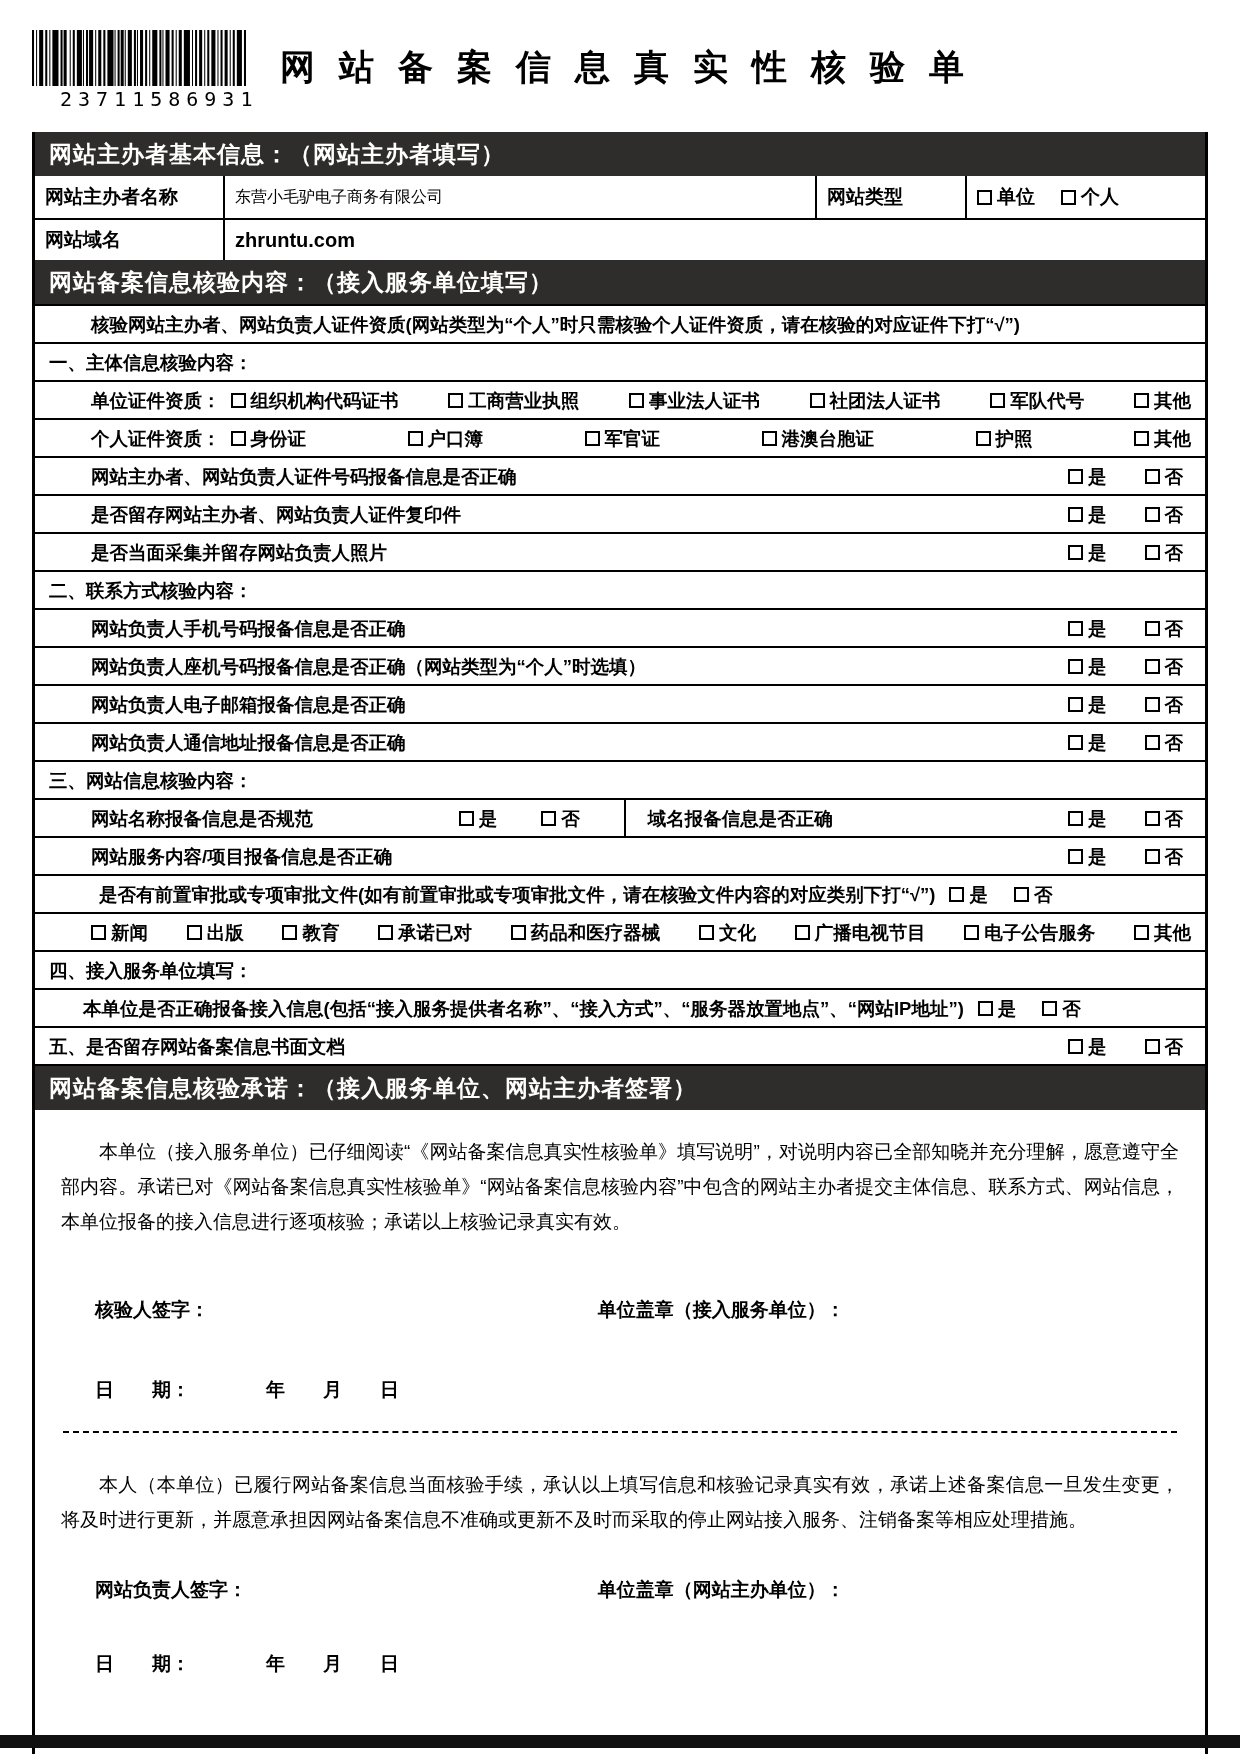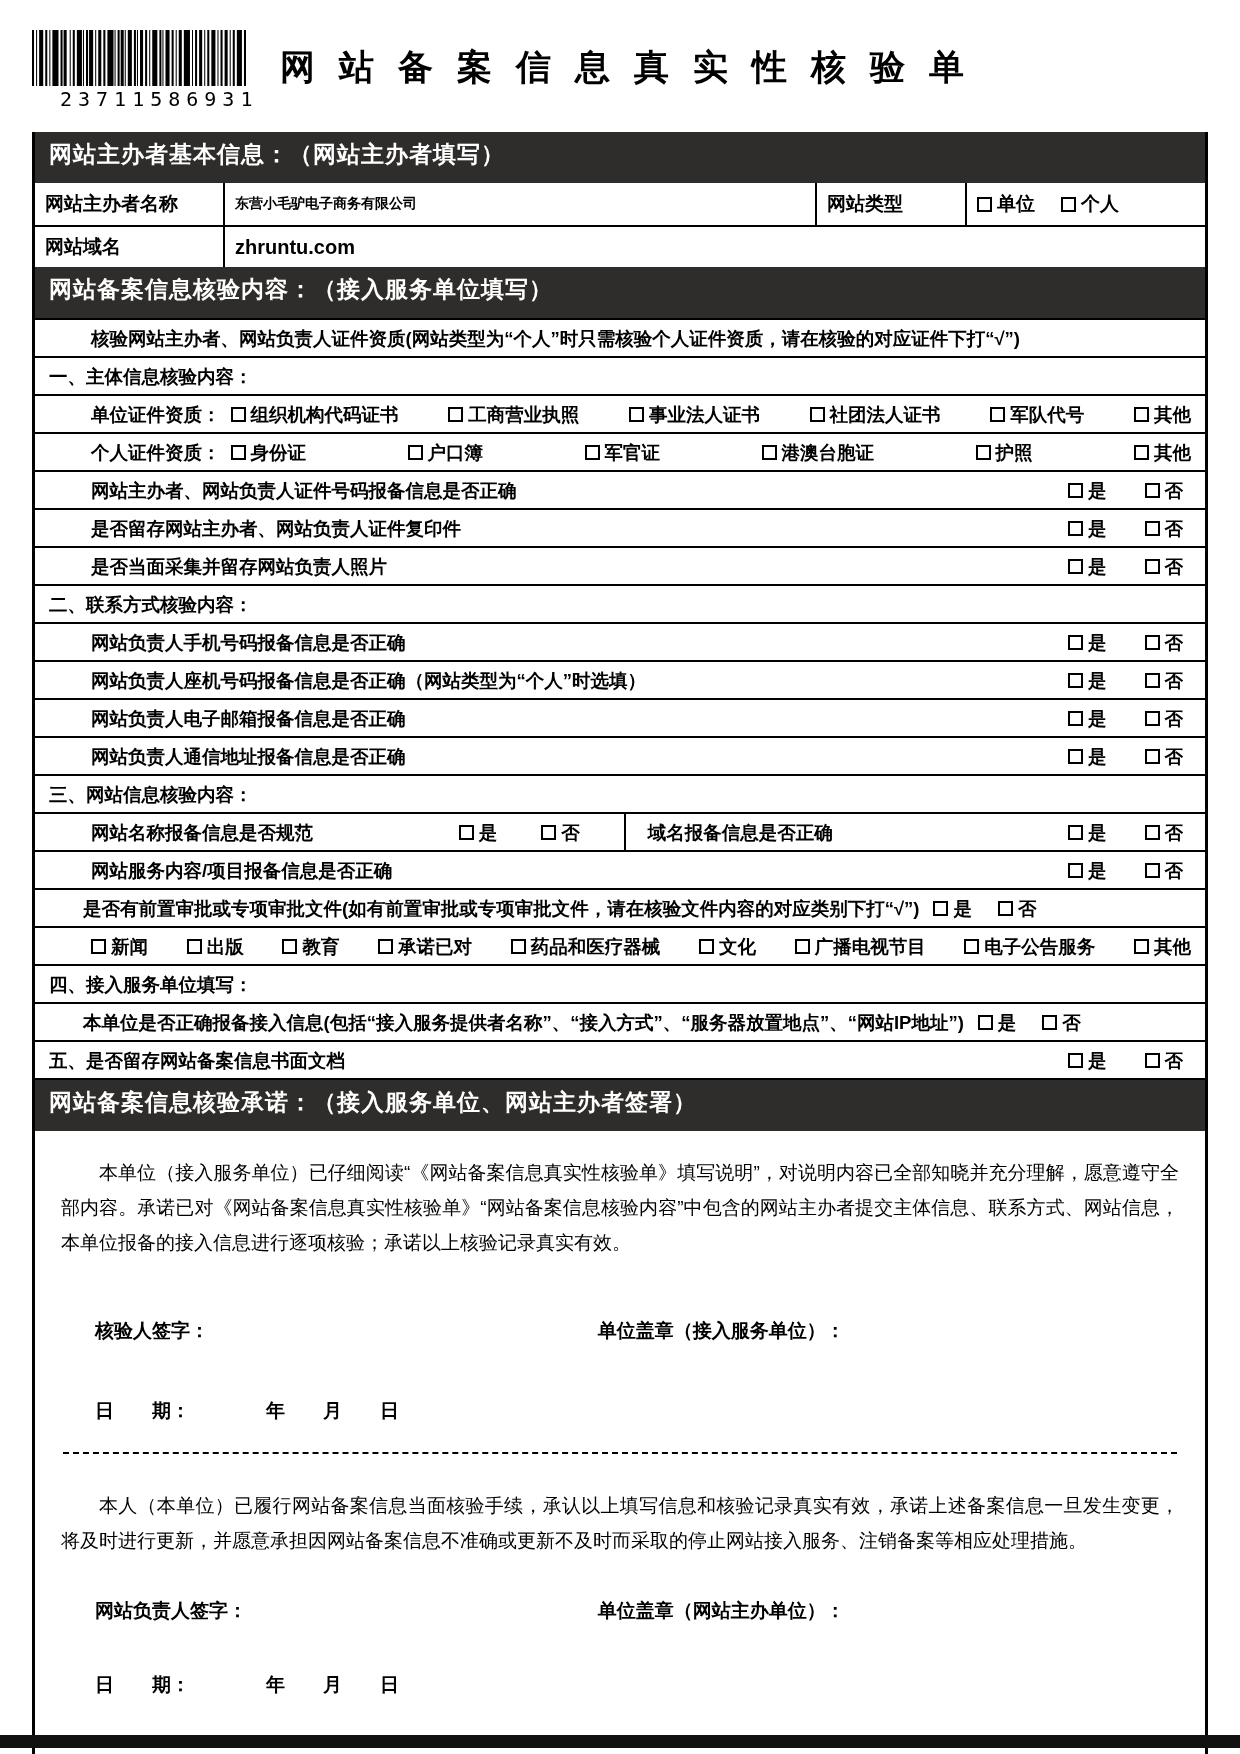--- a/index.html
+++ b/index.html
@@ -9,26 +9,26 @@
 
   
   .top{display:flex;align-items:flex-start;padding-top:30px;height:92px;}
   .bc-wrap{width:218px;}
   .bc-svg{display:block;width:214px;height:56px;}
   .bc-num{font-family:"DejaVu Sans Mono","Liberation Mono",monospace;font-size:20px;letter-spacing:6px;margin-left:28px;margin-top:1px;}
   .title{font-size:35px;font-weight:bold;letter-spacing:24px;margin-left:30px;margin-top:14px;white-space:nowrap;}
 
   
   .formtable{margin-top:10px;border-left:3px solid #000;border-right:3px solid #000;}
-  .band{background:#2e2d2b;color:#fff;font-size:23px;font-weight:bold;height:51px;line-height:44px;padding-left:14px;letter-spacing:1px;}
+  .band{background:#2e2d2b;color:#fff;font-size:23px;font-weight:bold;height:44px;line-height:44px;padding-left:14px;letter-spacing:1px;}
   .grid-basic{display:grid;grid-template-columns:188px 1fr 150px 240px;}
   .grid-domain{display:grid;grid-template-columns:188px 1fr;}
   .cell{display:flex;align-items:center;padding:0 10px;font-size:19px;font-weight:bold;min-height:42px;box-sizing:border-box;}
   .cell.bl{border-left:2px solid #000;}
-  .cell.val{font-weight:bold;font-size:14px;}
+  .cell.val{font-weight:normal;font-size:16px;}
   .grid-domain .cell{min-height:40px;}
   .row{display:flex;align-items:center;min-height:38px;border-top:2px solid #000;padding:0 14px;font-size:18.5px;font-weight:bold;box-sizing:border-box;}
   .row:first-child{border-top:none;}
   .row.q{padding-left:56px;}
   .row .qt{white-space:nowrap;}
   .yesno{margin-left:auto;display:flex;gap:38px;padding-right:8px;flex-shrink:0;}
   .yesno.inline{margin-left:14px;gap:26px;padding-right:2px;}
   .optspread{flex:1;display:flex;justify-content:space-between;margin-left:10px;}
   .opt{display:inline-flex;align-items:center;white-space:nowrap;}
   .cb{width:15px;height:15px;border:2px solid #000;box-sizing:border-box;background:#fff;display:inline-block;margin-right:5px;flex-shrink:0;}
@@ -359,21 +359,21 @@
               <span class="cb"></span>
               <span class="opt-label">是</span>
             </span>
             <span class="opt">
               <span class="cb"></span>
               <span class="opt-label">否</span>
             </span>
           </span>
       </div>
 
-      <div class="row q" style="padding-left:48px;">
+      <div class="row q" style="padding-left:64px;">
         <span class="qt" style="white-space:normal;">是否有前置审批或专项审批文件(如有前置审批或专项审批文件，请在核验文件内容的对应类别下打“√”)</span>
         <span class="yesno inline">
             <span class="opt">
               <span class="cb"></span>
               <span class="opt-label">是</span>
             </span>
             <span class="opt">
               <span class="cb"></span>
               <span class="opt-label">否</span>
             </span>

